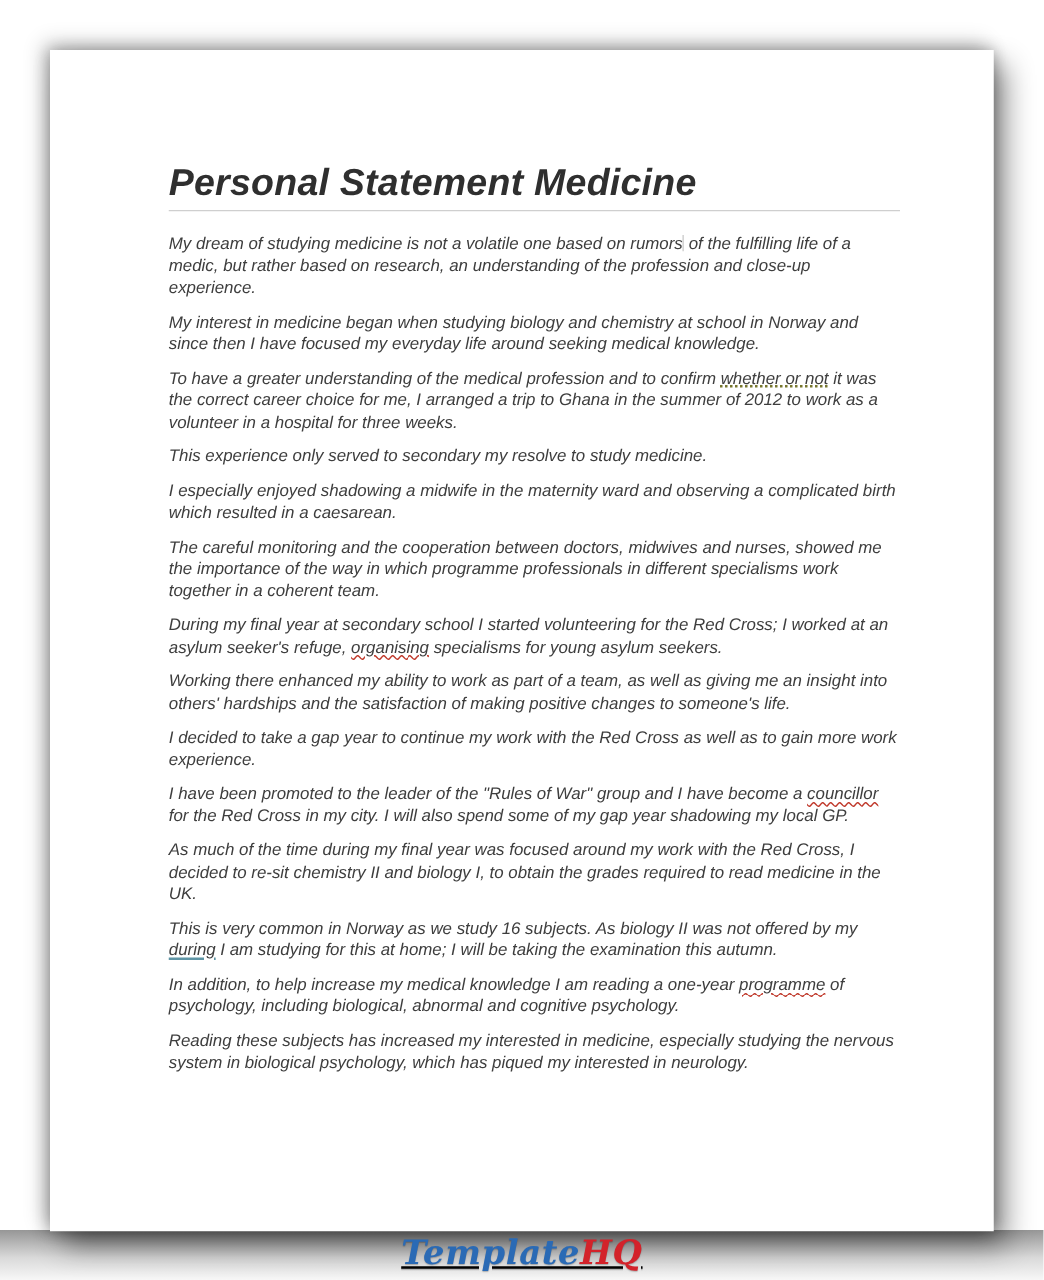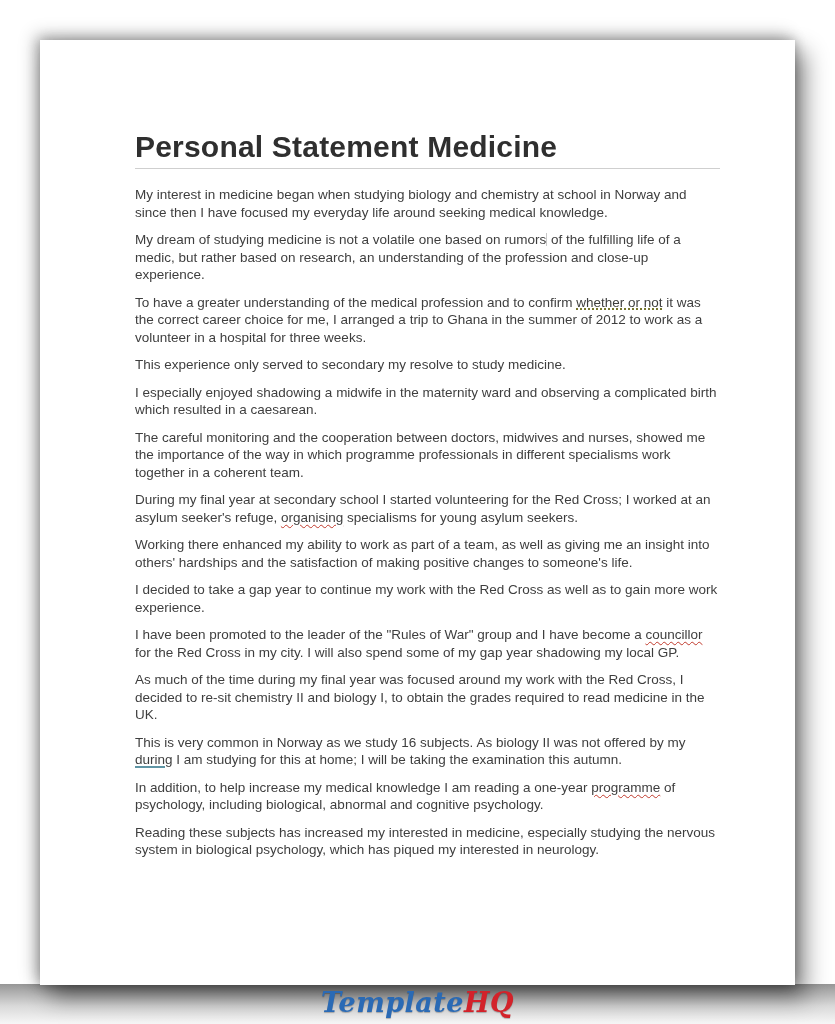--- a/index.html
+++ b/index.html
@@ -32,20 +32,21 @@
     height: 945px;
     background: #ffffff;
     box-shadow:
       0 0 12px rgba(0,0,0,0.30),
       10px 12px 22px rgba(0,0,0,0.45),
       -6px -6px 16px rgba(0,0,0,0.20);
     z-index: 2;
   }
   .content {
     padding: 90px 75px 0 95px;
+    font-style: italic;
   }
   h1.doc-title {
     margin: 0 0 4px 0;
     font-size: 30px;
     line-height: 34px;
     font-weight: bold;
     color: var(--title-text, #2f2f2f);
     letter-spacing: 0.2px;
   }
   .title-rule {
@@ -94,38 +95,39 @@
     top: 986px;
     width: 100%;
     text-align: center;
     z-index: 3;
     font-family: "DejaVu Serif", serif;
     font-weight: bold;
     font-style: italic;
     font-size: 27px;
     line-height: 34px;
     letter-spacing: 0.5px;
+    text-decoration: underline;
   }
   .logo-blue { color: var(--logo-blue, #2a6ab5); text-shadow: 0 1px 1px rgba(0,0,0,0.25); }
   .logo-red  { color: var(--logo-red, #d3222a);  text-shadow: 0 1px 1px rgba(0,0,0,0.25); }
 </style>
 </head>
 <body>
 
 <div class="stage">
 
   <div class="footer-band"></div>
 
   <div class="paper">
     <div class="content">
       <h1 class="doc-title">Personal Statement Medicine</h1>
       <div class="title-rule"></div>
       <div id="paragraphs">
+          <p><span>My dream of studying medicine is not a volatile one based on rumors</span><span class="caret"></span><span> of the fulfilling life of a medic, but rather based on research, an understanding of the profession and close-up experience.</span></p>
           <p><span>My interest in medicine began when studying biology and chemistry at school in Norway and since then I have focused my everyday life around seeking medical knowledge.</span></p>
-          <p><span>My dream of studying medicine is not a volatile one based on rumors</span><span class="caret"></span><span> of the fulfilling life of a medic, but rather based on research, an understanding of the profession and close-up experience.</span></p>
           <p><span>To have a greater understanding of the medical profession and to confirm </span><span class="mark-grammar-green">whether or not</span><span> it was the correct career choice for me, I arranged a trip to Ghana in the summer of 2012 to work as a volunteer in a hospital for three weeks.</span></p>
           <p><span>This experience only served to secondary my resolve to study medicine.</span></p>
           <p><span>I especially enjoyed shadowing a midwife in the maternity ward and observing a complicated birth which resulted in a caesarean.</span></p>
           <p><span>The careful monitoring and the cooperation between doctors, midwives and nurses, showed me the importance of the way in which programme professionals in different specialisms work together in a coherent team.</span></p>
           <p><span>During my final year at secondary school I started volunteering for the Red Cross; I worked at an asylum seeker's refuge, </span><span class="mark-spell">organising</span><span> specialisms for young asylum seekers.</span></p>
           <p><span>Working there enhanced my ability to work as part of a team, as well as giving me an insight into others' hardships and the satisfaction of making positive changes to someone's life.</span></p>
           <p><span>I decided to take a gap year to continue my work with the Red Cross as well as to gain more work experience.</span></p>
           <p><span>I have been promoted to the leader of the "Rules of War" group and I have become a </span><span class="mark-spell">councillor</span><span> for the Red Cross in my city. I will also spend some of my gap year shadowing my local GP.</span></p>
           <p><span>As much of the time during my final year was focused around my work with the Red Cross, I decided to re-sit chemistry II and biology I, to obtain the grades required to read medicine in the UK.</span></p>
           <p><span>This is very common in Norway as we study 16 subjects. As biology II was not offered by my </span><span class="mark-grammar-blue">during</span><span> I am studying for this at home; I will be taking the examination this autumn.</span></p>

